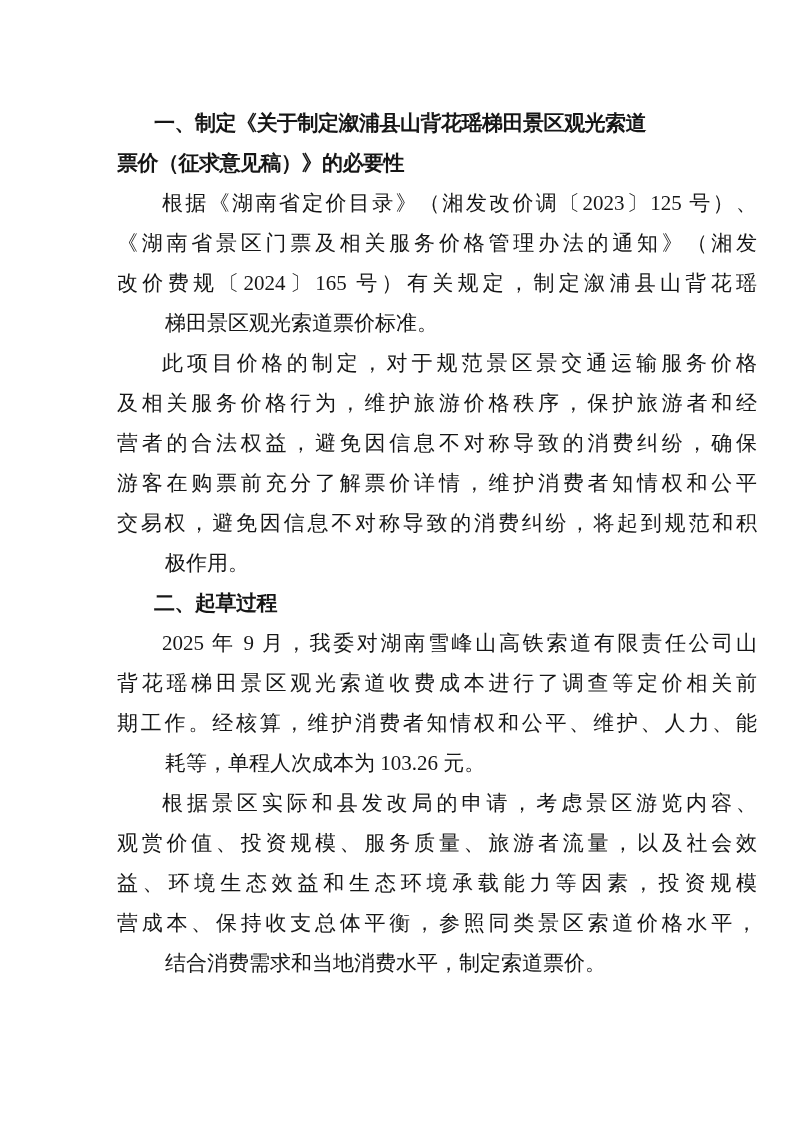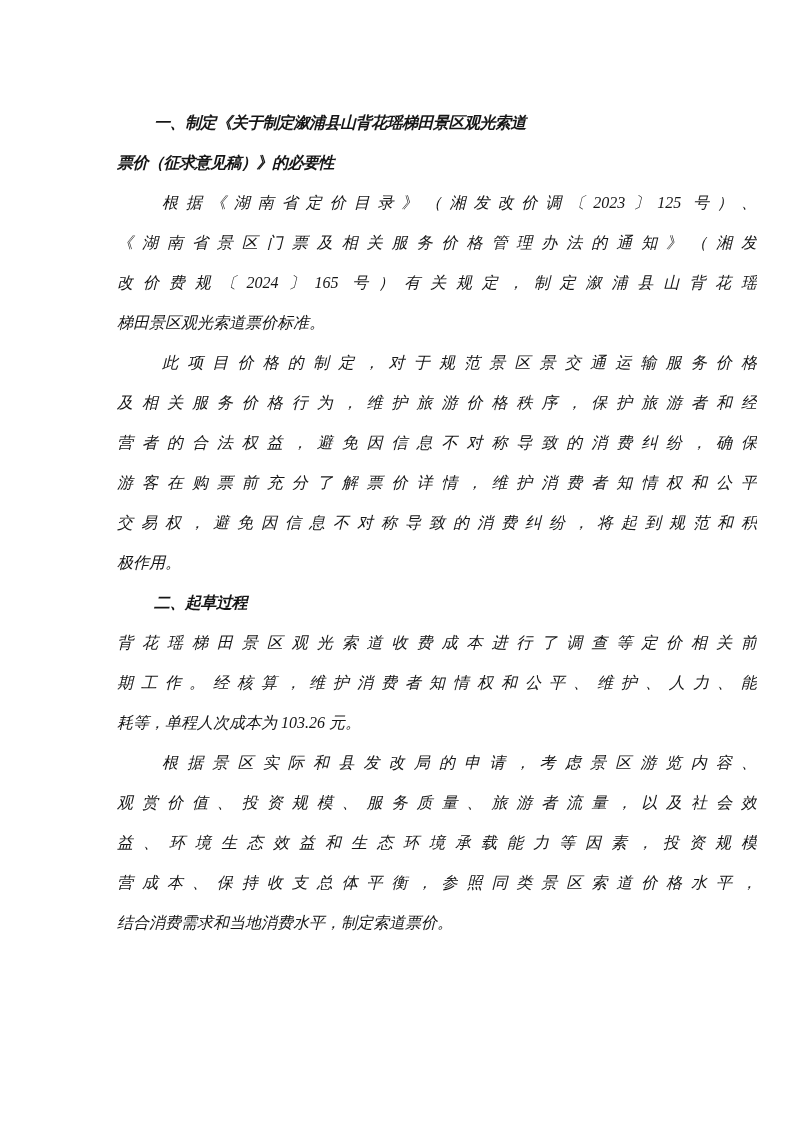--- a/index.html
+++ b/index.html
@@ -17,33 +17,33 @@
   .content {
     position: absolute;
     left: 117px;
     top: 103px;
     width: 640px;
     color: #161616;
   }
   .line {
     height: 40px;
     line-height: 40px;
-    font-size: 16px;
+    font-size: 21px;
     overflow: hidden;
-    font-style: italic;
   }
   
   .b {
     font-family: "Liberation Serif", "DejaVu Serif", serif;
     text-align: justify;
     text-align-last: justify;
   }
   .b.last {
     text-align: center;
     text-align-last: left;
+    margin-left: 48px;
   }
   
   .h {
     font-family: "Liberation Sans", "DejaVu Sans", sans-serif;
     font-weight: 700;
     text-align: left;
     text-align-last: left;
     letter-spacing: -0.5px;
   }
   .ind  { padding-left: 45px; }  
@@ -65,20 +65,21 @@
 
     <div class="line b ind">此项目价格的制定，对于规范景区景交通运输服务价格</div>
     <div class="line b">及相关服务价格行为，维护旅游价格秩序，保护旅游者和经</div>
     <div class="line b">营者的合法权益，避免因信息不对称导致的消费纠纷，确保</div>
     <div class="line b">游客在购票前充分了解票价详情，维护消费者知情权和公平</div>
     <div class="line b">交易权，避免因信息不对称导致的消费纠纷，将起到规范和积</div>
     <div class="line b last">极作用。</div>
 
     <div class="line h hind">二、起草过程</div>
 
+    <div class="line b ind">2025 年 9 月，我委对湖南雪峰山高铁索道有限责任公司山</div>
     <div class="line b">背花瑶梯田景区观光索道收费成本进行了调查等定价相关前</div>
     <div class="line b">期工作。经核算，维护消费者知情权和公平、维护、人力、能</div>
     <div class="line b last">耗等，单程人次成本为 103.26 元。</div>
 
 
     <div class="line b ind">根据景区实际和县发改局的申请，考虑景区游览内容、</div>
     <div class="line b">观赏价值、投资规模、服务质量、旅游者流量，以及社会效</div>
     <div class="line b">益、环境生态效益和生态环境承载能力等因素，投资规模</div>
     <div class="line b">营成本、保持收支总体平衡，参照同类景区索道价格水平，</div>
     <div class="line b last">结合消费需求和当地消费水平，制定索道票价。</div>

